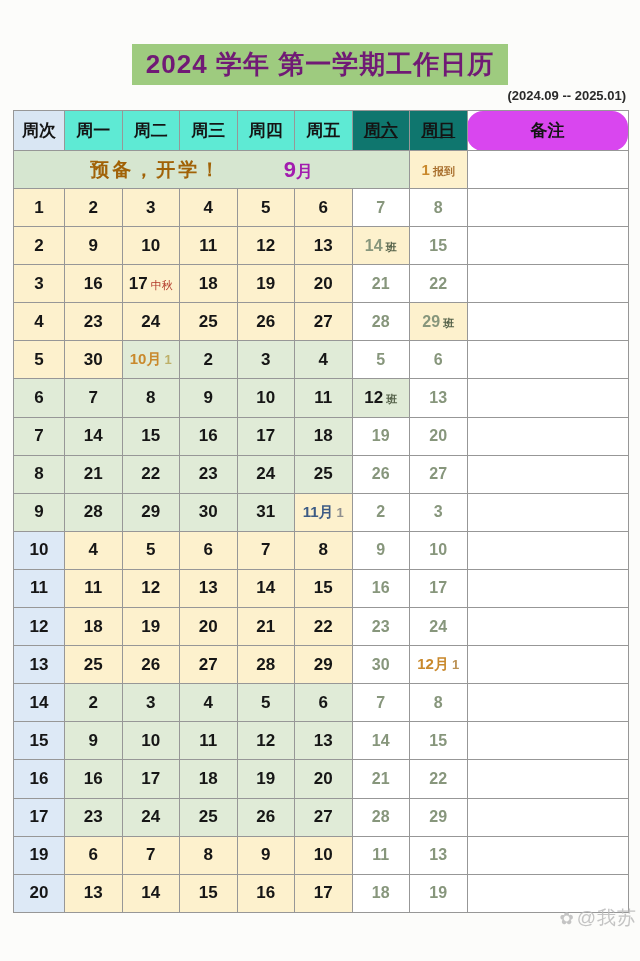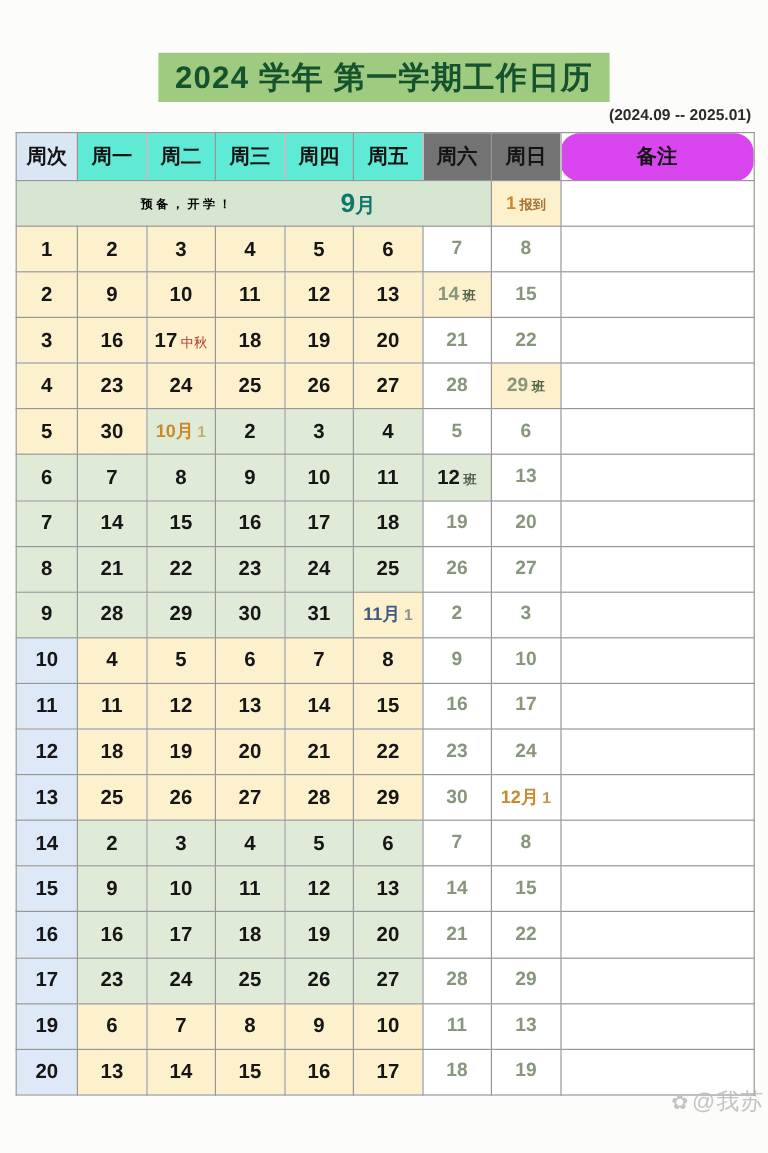--- a/index.html
+++ b/index.html
@@ -3,39 +3,39 @@
 <meta charset="utf-8">
 <style>
   * { margin:0; padding:0; box-sizing:border-box; }
   html,body { width:640px; height:961px; }
   body {
     position:relative; overflow:hidden; background:#fcfcfa;
     font-family:"Liberation Sans","DejaVu Sans",sans-serif;
   }
   .title-wrap { position:absolute; top:44px; left:0; width:640px; text-align:center; }
   .title {
-    display:inline-block; background:#9ecb7f; color:#14532d;
+    display:inline-block; background:#9ecb7f; color:#701a75;
     font-size:26px; font-weight:bold; padding:3px 14px; letter-spacing:1px;
   }
   .date-range {
     position:absolute; top:88px; right:14px;
     font-size:13px; font-weight:600; color:#2a2a2a;
   }
   table.cal {
     position:absolute; left:13px; top:110px; width:615px;
     border-collapse:collapse; table-layout:fixed; background:#ffffff;
   }
   .cal th, .cal td {
     border:1px solid #979797; text-align:center; vertical-align:middle;
     padding:0; overflow:hidden; white-space:nowrap;
   }
   .cal thead th { height:40px; font-size:17px; font-weight:bold; color:#141414; }
   .h-week { background:#d9e6f3; }
   .h-wd   { background:#5eead4; }
-  .h-we   { background:#737373; color:#6f9a53; }
+  .h-we   { background:#0f766e; color:#6f9a53;text-decoration:underline; }
   .h-note { background:#d946ef;border-radius:16px; }
   .bg-y { background:#fdf1cd; }
   .bg-g { background:#e0ebd7; }
   .bg-b { background:#dde9f6; }
   .t-k  { color:#161616; font-weight:bold; font-size:17px; }
   .t-w  { color:#87967c; font-weight:600; font-size:16px; }
   .t-o  { color:#c9892c; font-weight:bold; font-size:15px; }
   .t-ol { color:#bdb069; font-weight:600; font-size:13px; }
   .t-n  { color:#3d5b85; font-weight:bold; font-size:15px; }
   .t-gy { color:#8f8f8f; font-weight:600; font-size:13px; }
@@ -44,25 +44,25 @@
   .t-ob { color:#bb9154; font-weight:600; font-size:13px; }
   .t-bn { color:#55624a; font-weight:bold; }
   .t-bd { color:#a9702f; font-weight:bold; }
   .t-rs { color:#b03526; font-weight:normal; }
   .sm { font-size:11px; }
   .gap { margin-left:3px; }
   .banner-cell { background:#d6e6d0; }
   .banner-inner { position:relative; width:100%; height:100%; }
   .banner-greet {
     position:absolute; left:36%; top:50%; transform:translate(-50%,-50%);
-    font-size:10px; font-weight:bold; color:#000000; letter-spacing:3px;
+    font-size:19px; font-weight:bold; color:#a16207; letter-spacing:3px;
   }
   .banner-month {
     position:absolute; left:72%; top:50%; transform:translate(-50%,-50%);
-    color:#0f766e; font-weight:bold;
+    color:#a21caf; font-weight:bold;
   }
   .banner-month .num { font-size:22px; }
   .banner-month .yue { font-size:17px; }
   .watermark {
     position:absolute; right:3px; bottom:30px;
     color:rgba(186,186,186,0.85); font-size:19px; font-weight:normal;
     letter-spacing:1px;
   }
   .watermark .wm-icon { font-size:17px; margin-right:2px; }
 </style>

